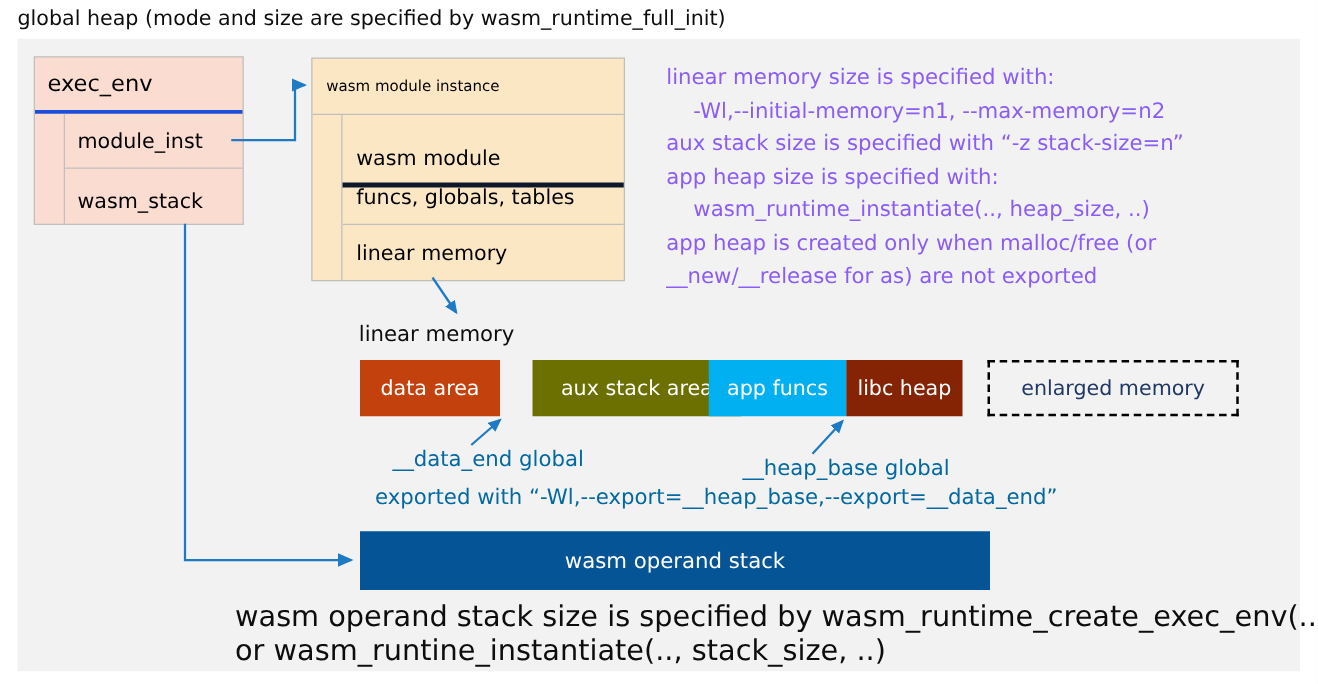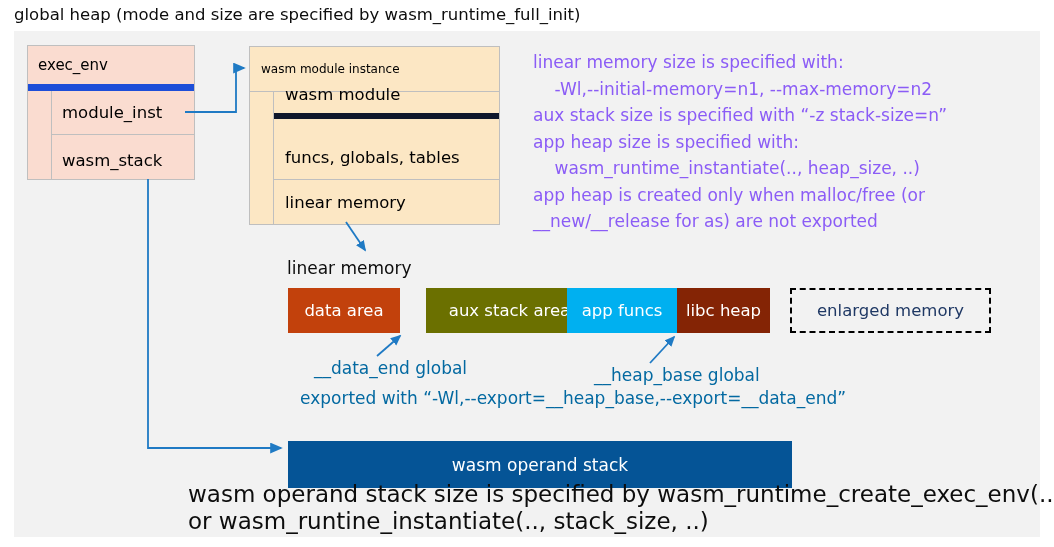--- a/index.html
+++ b/index.html
@@ -56,26 +56,26 @@
     width: 168px;
     height: 135px;
     background: #fadcd0;
     border: 1px solid #bfbfbf;
   }
   .exec-env .hdr {
     position: absolute;
     left: 0; top: 0;
     width: 166px;
     height: 45px;
-    border-bottom: 7px solid #1d4ed8;
+    border-bottom: 3px solid #1d4ed8;
     box-sizing: border-box;
     display: flex;
     align-items: center;
     padding-left: 10px;
-    font-size: 15px;
+    font-size: 18px;
   }
   .exec-env .gutter {
     position: absolute;
     left: 0; top: 45px;
     width: 24px;
     height: 88px;
     border-right: 1px solid #bfbfbf;
     box-sizing: border-box;
   }
   .exec-env .row {
@@ -125,21 +125,21 @@
     position: absolute;
     left: 24px;
     width: 225px;
     height: 44px;
     box-sizing: border-box;
     display: flex;
     align-items: center;
     padding-left: 11px;
     font-size: 16.5px;
   }
-  .mod-inst .row.r1 { top: 28px; border-bottom: 6px solid #0f172a; }
+  .mod-inst .row.r1 { top: 59px; border-bottom: 4px solid #0f172a; }
   .mod-inst .row.r2 { top: 89px; border-bottom: 1px solid #bfbfbf; }
   .mod-inst .row.r3 { top: 133px; }
 
   
   .note-right {
     position: absolute;
     left: 533px;
     top: 49px;
     width: 500px;
     font-size: 17px;
@@ -198,21 +198,20 @@
     left: 288px;
     top: 425px;
     width: 504px;
     height: 47px;
     background: #055496;
     display: flex;
     align-items: center;
     justify-content: center;
     color: #ffffff;
     font-size: 17px;
-    margin-top: 16px;
   }
 
   
   .note-bottom {
     position: absolute;
     left: 188px;
     top: 481px;
     font-size: 23px;
     line-height: 27px;
     color: #0d0d0d;

